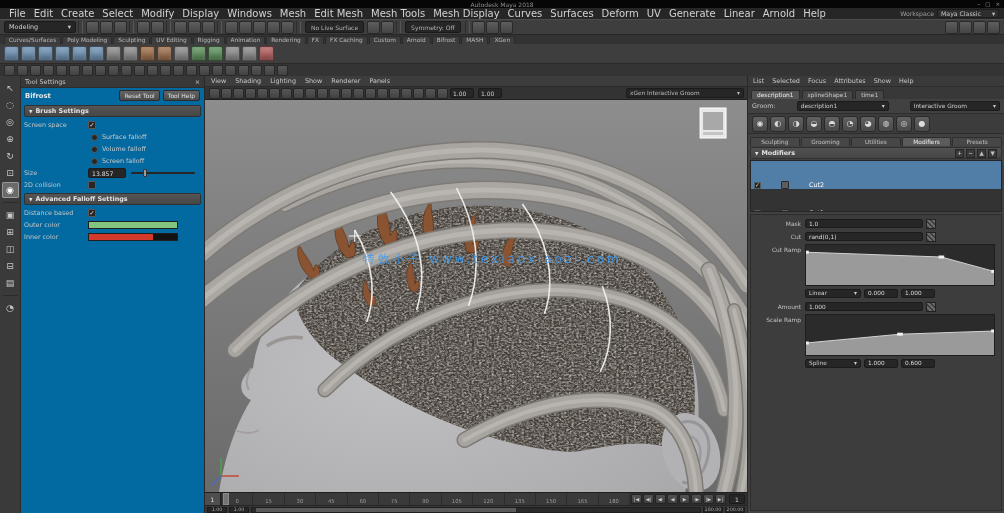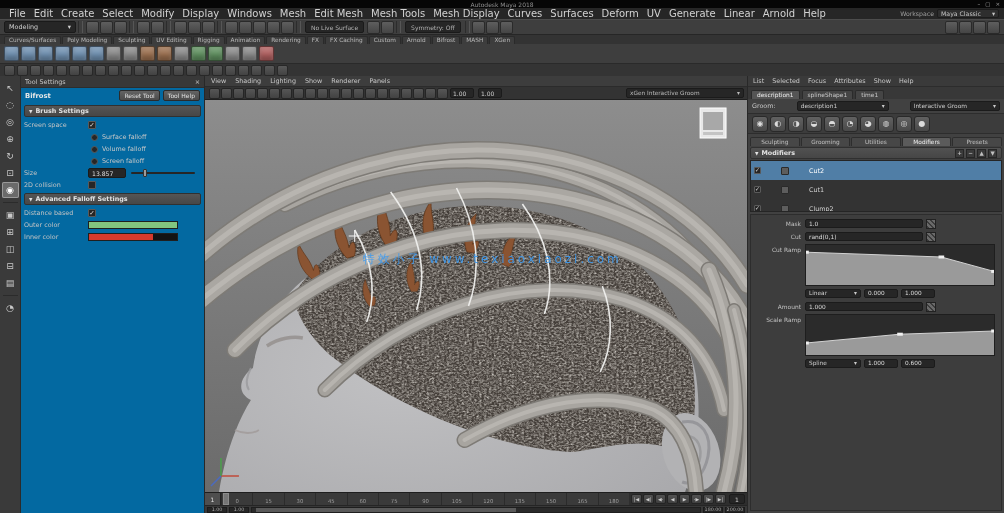--- a/index.html
+++ b/index.html
@@ -127,21 +127,21 @@
   .rp-sectabs{height:12px;display:flex;padding:2px 2px 0;gap:1px;align-items:flex-end}
   .rp-sectab{flex:1;text-align:center;font-size:5.8px;background:#474747;border:1px solid #2d2d2d;
     border-bottom:none;border-radius:2px 2px 0 0;padding:1px 0;color:#c0c0c0}
   .rp-sectab.active{background:#5b5b5b;color:#f2f2f2}
   .rp-modhead{height:12px;background:linear-gradient(#515151,#464646);border:1px solid #303030;margin:1px 2px;
     border-radius:2px;display:flex;align-items:center;padding:0 4px;font-weight:bold;color:#e4e4e4}
   .rp-modicons{margin-left:auto;display:flex;gap:2px}
   .rp-modicon{width:9px;height:9px;background:#3a3a3a;border:1px solid #262626;display:flex;
     align-items:center;justify-content:center;font-size:5.5px;color:#c0c0c0}
   .rp-list{margin:0 2px;background:#333;border:1px solid #252525;height:52px;overflow:hidden}
-  .rp-item{height:19px;display:flex;align-items:center;gap:20px;padding:0 3px;color:#d2d2d2}
+  .rp-item{height:28px;display:flex;align-items:flex-end;gap:20px;padding:0 3px;color:#d2d2d2}
   .rp-item.selected{background:#507ea6;color:#fff}
   .cb{width:7px;height:7px;background:#262626;border:1px solid #5a5a5a;border-radius:1px;display:flex;
     align-items:center;justify-content:center;font-size:5.8px;color:#e5e5e5;line-height:1;flex:0 0 auto}
   .typeicon{width:8px;height:8px;background:#5d5d5d;border:1px solid #2a2a2a;border-radius:1px;flex:0 0 auto}
   .rp-props{flex:1;margin:2px;background:#3d3d3d;border:1px solid #2d2d2d;padding:3px 2px;display:flex;
     flex-direction:column;gap:2px;overflow:hidden}
   .pr-row{display:flex;align-items:center;height:11px}
   .pr-label{width:52px;text-align:right;padding-right:4px;color:#c2c2c2;font-size:5.9px;white-space:nowrap}
   .pr-field{width:118px;height:9px;background:#262626;border:1px solid #1b1b1b;border-radius:2px;color:#ddd;
     display:flex;align-items:center;padding:0 3px;font-size:5.9px}

